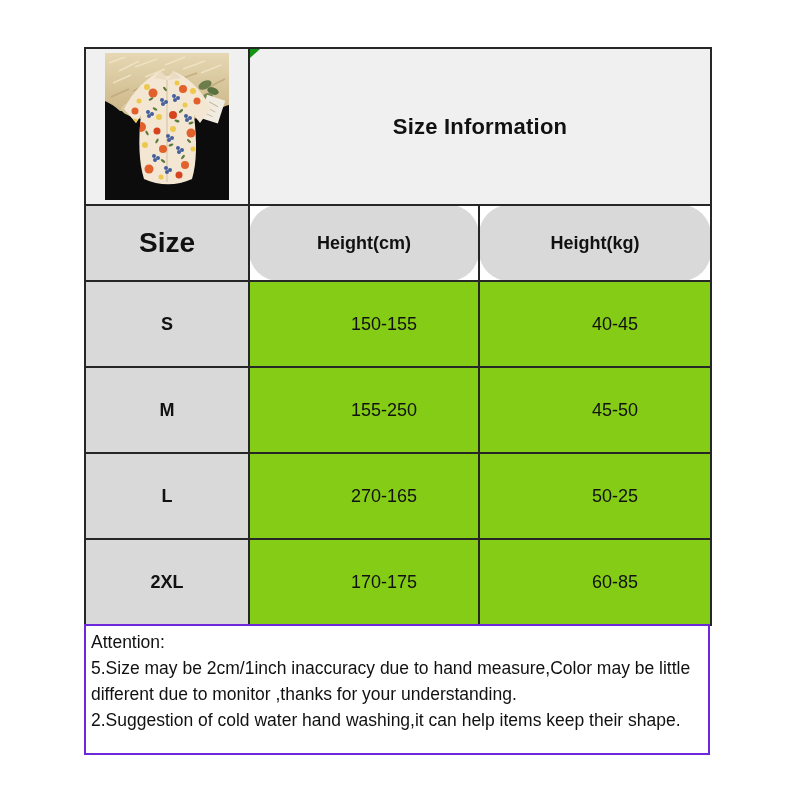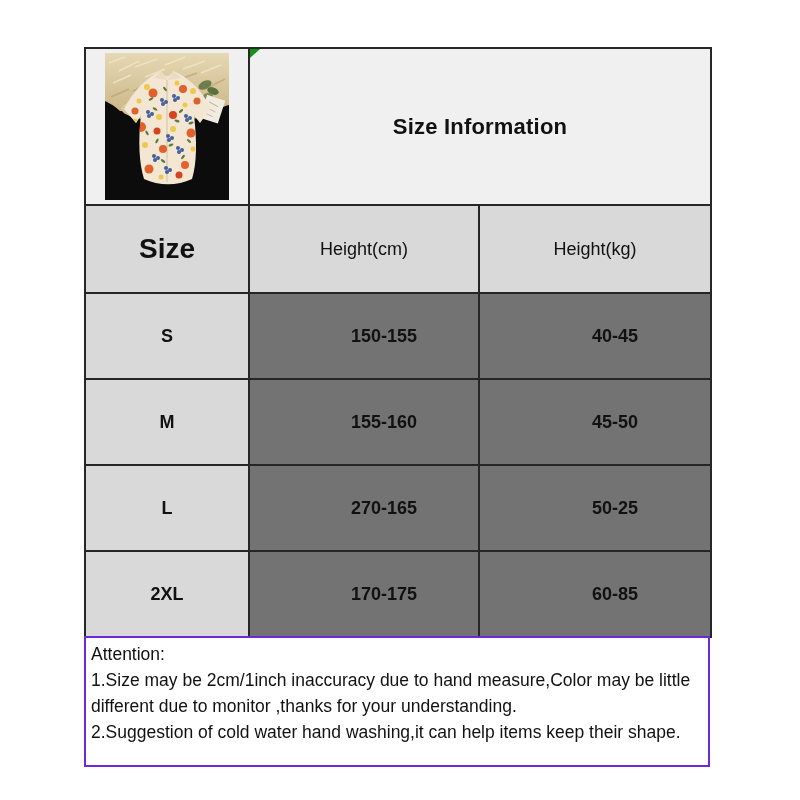--- a/index.html
+++ b/index.html
@@ -32,21 +32,21 @@
     text-align: center;
     vertical-align: middle;
     overflow: hidden;
   }
 
   col.c-size   { width: 164px; }
   col.c-height { width: 230px; }
   col.c-weight { width: 232px; }
 
   tr.top-row  { height: 156px; }
-  tr.head-row { height: 88px;  }
+  tr.head-row { height: 76px;  }
   tr.data-row { height: 86px;  }
 
   td.img-cell {
     background: #f0f0f0;
     vertical-align: top;
     padding-top: 4px;
   }
   td.title-cell {
     background: #f0f0f0;
     position: relative;
@@ -63,31 +63,32 @@
   }
 
   th.size-head {
     background: #d9d9d9;
     font-size: 28px;
     font-weight: bold;
   }
   th.col-head {
     background: #d9d9d9;
     font-size: 18px;
-    font-weight: normal;
+    font-weight: bold;
+    border-radius: 30px;
   }
   td.size-col {
     background: #d9d9d9;
     font-size: 18px;
     font-weight: bold;
   }
   td.val-cell {
-    background: #737373;
+    background: #84cc16;
     font-size: 18px;
-    font-weight: bold;
+    font-weight: normal;
     padding-left: 40px;
   }
 
   .attention {
     width: 626px;
     height: 131px;
     border: 2px solid #6d28d9;
     margin-top: -2px;
     background: #ffffff;
     padding: 3px 5px;
@@ -234,37 +235,37 @@
         <th class="col-head">Height(kg)</th>
       </tr>
 
       <tr class="data-row">
         <td class="size-col">S</td>
         <td class="val-cell">150-155</td>
         <td class="val-cell">40-45</td>
       </tr>
       <tr class="data-row">
         <td class="size-col">M</td>
-        <td class="val-cell">155-160</td>
+        <td class="val-cell">155-250</td>
         <td class="val-cell">45-50</td>
       </tr>
       <tr class="data-row">
         <td class="size-col">L</td>
         <td class="val-cell">270-165</td>
         <td class="val-cell">50-25</td>
       </tr>
       <tr class="data-row">
         <td class="size-col">2XL</td>
         <td class="val-cell">170-175</td>
         <td class="val-cell">60-85</td>
       </tr>
     </tbody>
       </table>
 
     <div class="attention">
       <div>Attention:</div>
-      <div>1.Size may be 2cm/1inch inaccuracy due to hand measure,Color may be little</div>
+      <div>5.Size may be 2cm/1inch inaccuracy due to hand measure,Color may be little</div>
       <div>different due to monitor ,thanks for your understanding.</div>
       <div>2.Suggestion of cold water hand washing,it can help items keep their shape.</div>
     </div>
 
   </div>
 </div>
 
 </body></html>

